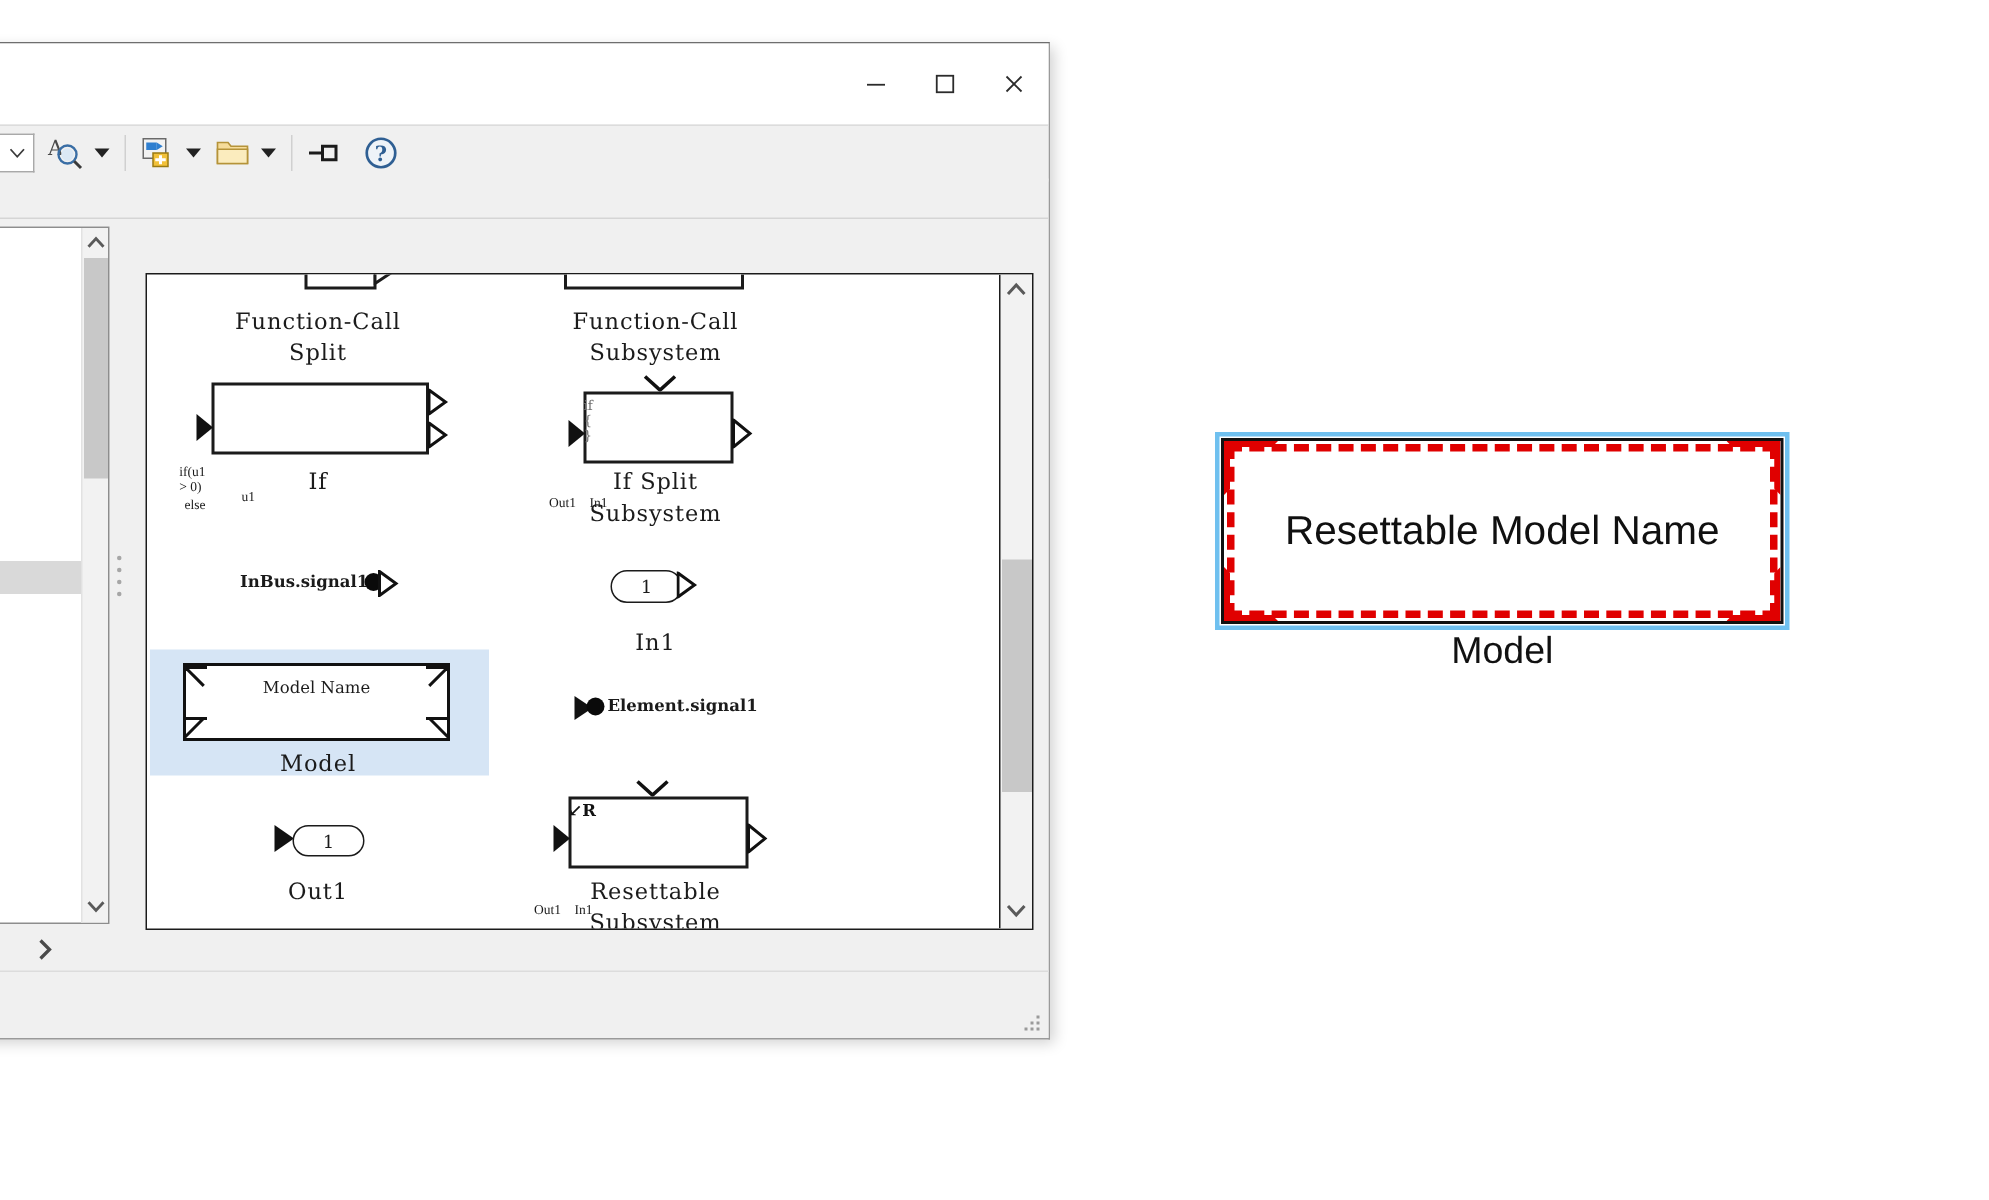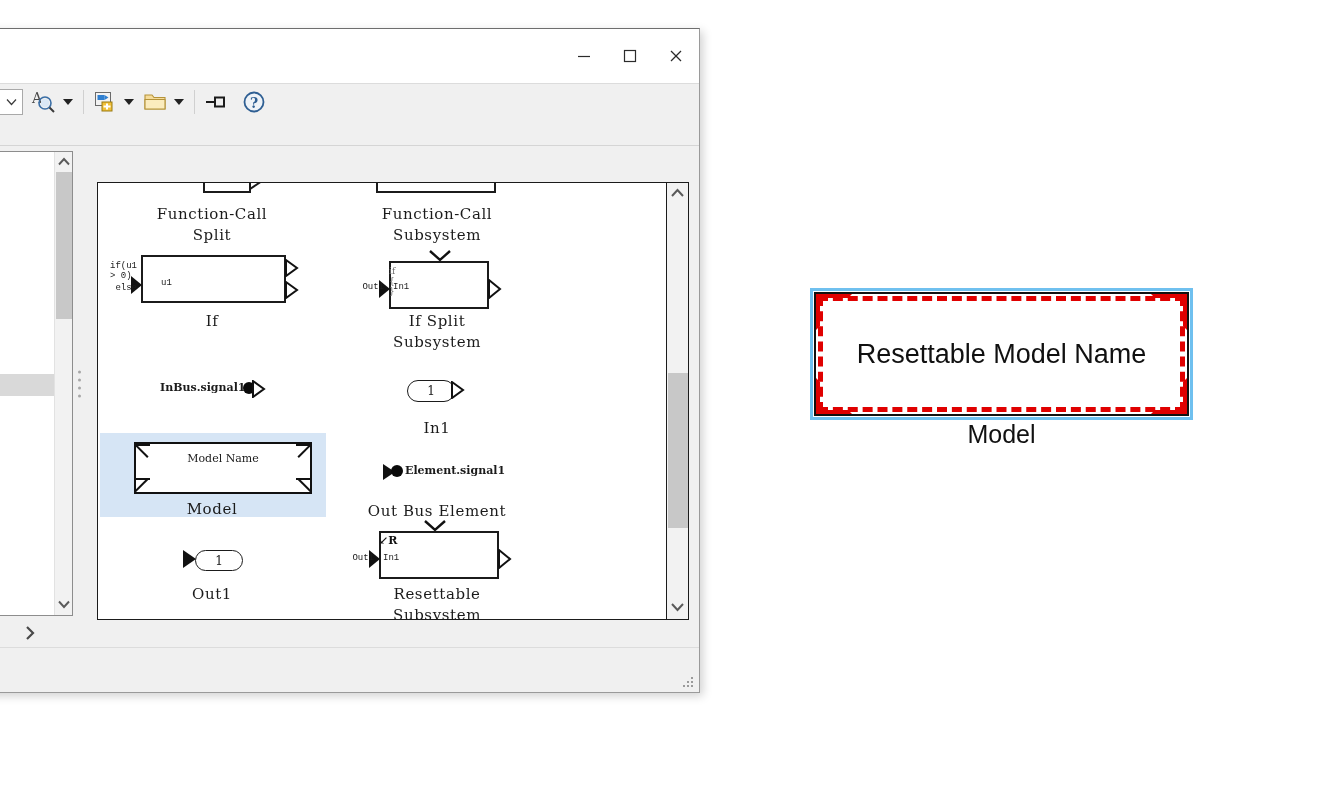--- a/index.html
+++ b/index.html
@@ -118,21 +118,21 @@
     font-family:"DejaVu Serif", serif;
     font-size:15px;color:#1b1b1b;line-height:21px;letter-spacing:0.6px;
     white-space:pre-line;
   }
   .sel-bg{position:absolute;background:#d6e5f5;}
 
   .rect-blk{
     position:absolute;background:#fff;border:2px solid #1b1b1b;box-sizing:border-box;
   }
   .port-txt{
-    position:absolute;font-family:Liberation Mono, monospace;font-size:9px;color:#1b1b1b;
+    position:absolute;font-family:Liberation Serif, serif;font-size:9px;color:#1b1b1b;margin-top:48px;
   }
   .mid-txt{
     position:absolute;width:100%;text-align:center;
     font-family:"DejaVu Serif", serif;font-size:9px;color:#6f6f6f;
   }
 
   .oval{
     position:absolute;background:#fff;border:1.6px solid #1b1b1b;border-radius:50px;
     display:flex;align-items:center;justify-content:center;
     font-family:"DejaVu Serif", serif;font-size:12px;color:#1b1b1b;
@@ -384,21 +384,21 @@
         </div>
 
         <div class="blk" style="left:309px;top:197px;">
           <div class="oval" style="left:0;top:0;width:46px;height:20px;">1</div>
           <svg width="14" height="18" viewBox="0 0 14 18" style="position:absolute;left:44px;top:1px;">
             <polygon points="1,1 12,9 1,17" fill="#fff" stroke="#111" stroke-width="2"></polygon>
           </svg>
         </div>
         <div class="blk-label" style="left:229px;top:235px;">In1</div>
 
-        <div class="model-lib" style="left:24px;top:259px;width:178px;height:52px;margin-left:12px;">
+        <div class="model-lib" style="left:24px;top:259px;width:178px;height:52px;">
           <div class="cc" style="left:0;top:0;">
               <span style="position:absolute;left:-3px;top:-3px;width:22px;height:1.8px;background:#111;transform:rotate(45deg);transform-origin:0 0;"></span>
             </div>
           <div class="cc" style="right:0;top:0;">
               <span style="position:absolute;right:-3px;top:-3px;width:22px;height:1.8px;background:#111;transform:rotate(-45deg);transform-origin:100% 0;"></span>
             </div>
           <div class="cc" style="left:0;bottom:0;">
               <span style="position:absolute;left:-3px;bottom:-3px;width:22px;height:1.8px;background:#111;transform:rotate(-45deg);transform-origin:0 100%;"></span>
             </div>
           <div class="cc" style="right:0;bottom:0;">
@@ -408,21 +408,20 @@
         </div>
         <div class="blk-label" style="left:4px;top:316px;">Model</div>
 
         <div class="blk" style="left:284px;top:281px;">
           <svg width="16" height="18" viewBox="0 0 16 18" style="position:absolute;left:0;top:-1px;">
             <polygon points="1,1 13,9 1,17" fill="#111"></polygon>
           </svg>
           <div class="bus-dot" style="left:9px;top:1px;"></div>
           <div class="bus-txt" style="left:23px;top:0;">Element.signal1</div>
         </div>
-        <div class="blk-label" style="left:229px;top:318px;">Out Bus Element</div>
 
         <div class="blk" style="left:85px;top:366px;">
           <svg width="16" height="20" viewBox="0 0 16 20" style="position:absolute;left:-1px;top:0px;">
             <polygon points="1,1 14,10 1,19" fill="#111"></polygon>
           </svg>
           <div class="oval" style="left:12px;top:1px;width:46px;height:19px;">1</div>
         </div>
         <div class="blk-label" style="left:4px;top:401px;">Out1</div>
 
         <div class="blk" style="left:281px;top:348px;">

